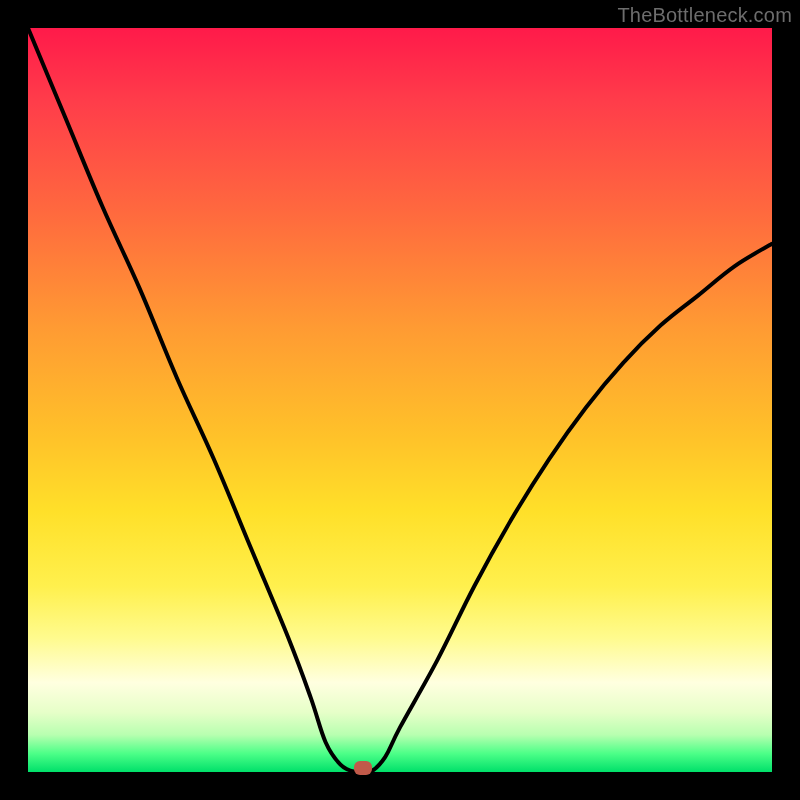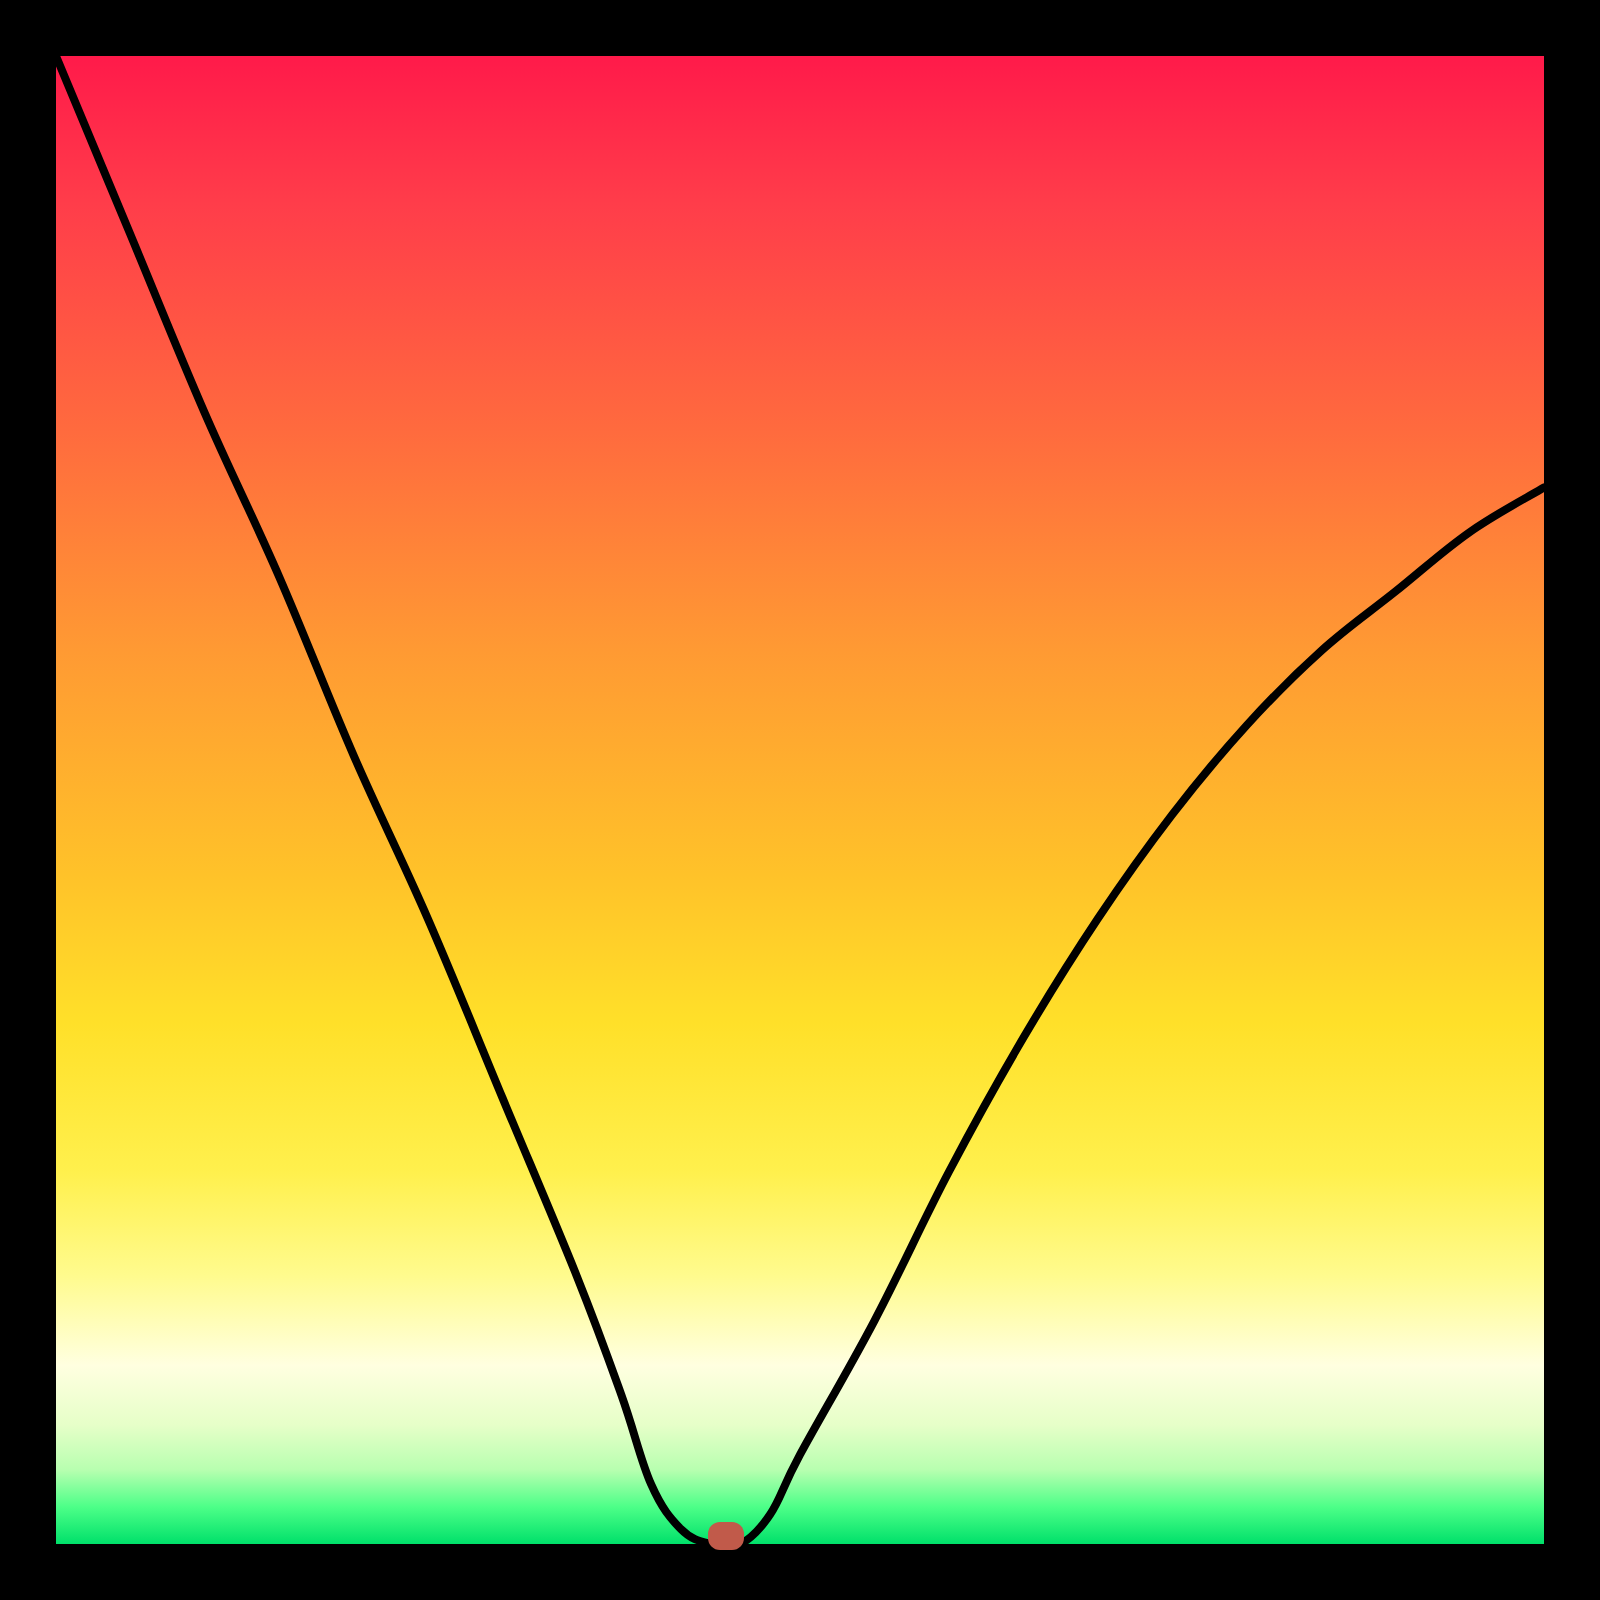--- a/index.html
+++ b/index.html
@@ -70,13 +70,14 @@
 </head>
 <body>
 
 <div class="frame">
   <div class="plot-area">
     <svg class="curve" viewBox="0 0 744 744" preserveAspectRatio="none">
       <path id="curve-path" d="M 0 0 C 6.696000000000001 16.070399999999996 23.808 57.13919999999998 37.2 89.27999999999997 C 50.592000000000006 121.42079999999996 61.00800000000001 147.75839999999994 74.4 178.55999999999995 C 87.792 209.36159999999995 98.208 229.59839999999997 111.6 260.4 C 124.99199999999999 291.2016 135.40800000000002 318.8784 148.8 349.68 C 162.192 380.4816 172.608 400.71840000000003 186 431.52000000000004 C 199.392 462.32160000000005 209.808 488.65919999999994 223.2 520.8 C 236.59199999999998 552.9408 249.68639999999996 583.296 260.4 610.08 C 271.11359999999996 636.864 276.024 650.8512000000001 282.72 669.6 C 289.41600000000005 688.3488 292.24320000000006 702.1872000000001 297.6 714.24 C 302.9568 726.2927999999999 307.12319999999994 731.2031999999999 312.47999999999996 736.56 C 317.8368 741.9168 322.0032 742.6608 327.36 744 C 332.71680000000003 745.3392 336.8832 746.6784 342.24 744 C 347.59680000000003 741.3216 351.7632 737.1552 357.12 729.12 C 362.4768 721.0848 362.6256 716.7696 372 699.36 C 381.3744 681.9504000000001 395.80800000000005 657.8448 409.20000000000005 632.4 C 422.59200000000004 606.9552 433.008 583.4448 446.4 558 C 459.792 532.5552 470.208 513.8063999999999 483.6 491.03999999999996 C 496.992 468.2736 507.40799999999996 451.60800000000006 520.8 431.52000000000004 C 534.192 411.432 544.608 396.8496 558 379.44 C 571.392 362.0304 581.808 349.53119999999996 595.2 334.79999999999995 C 608.5920000000001 320.06879999999995 619.008 309.6528 632.4 297.6 C 645.7919999999999 285.54720000000003 656.2080000000001 278.55359999999996 669.6 267.84 C 682.992 257.1264 693.4079999999999 247.4544 706.8 238.07999999999998 C 720.192 228.70559999999998 737.304 219.77759999999998 744 215.76" fill="none" stroke="#000" stroke-width="4" stroke-linejoin="round" stroke-linecap="round"></path>
     </svg>
     <div id="marker" class="marker" style="left: 334.8px; top: 740.28px;"></div>
   </div>
+  <div class="watermark">TheBottleneck.com</div>
 </div>
 
 </body></html>

